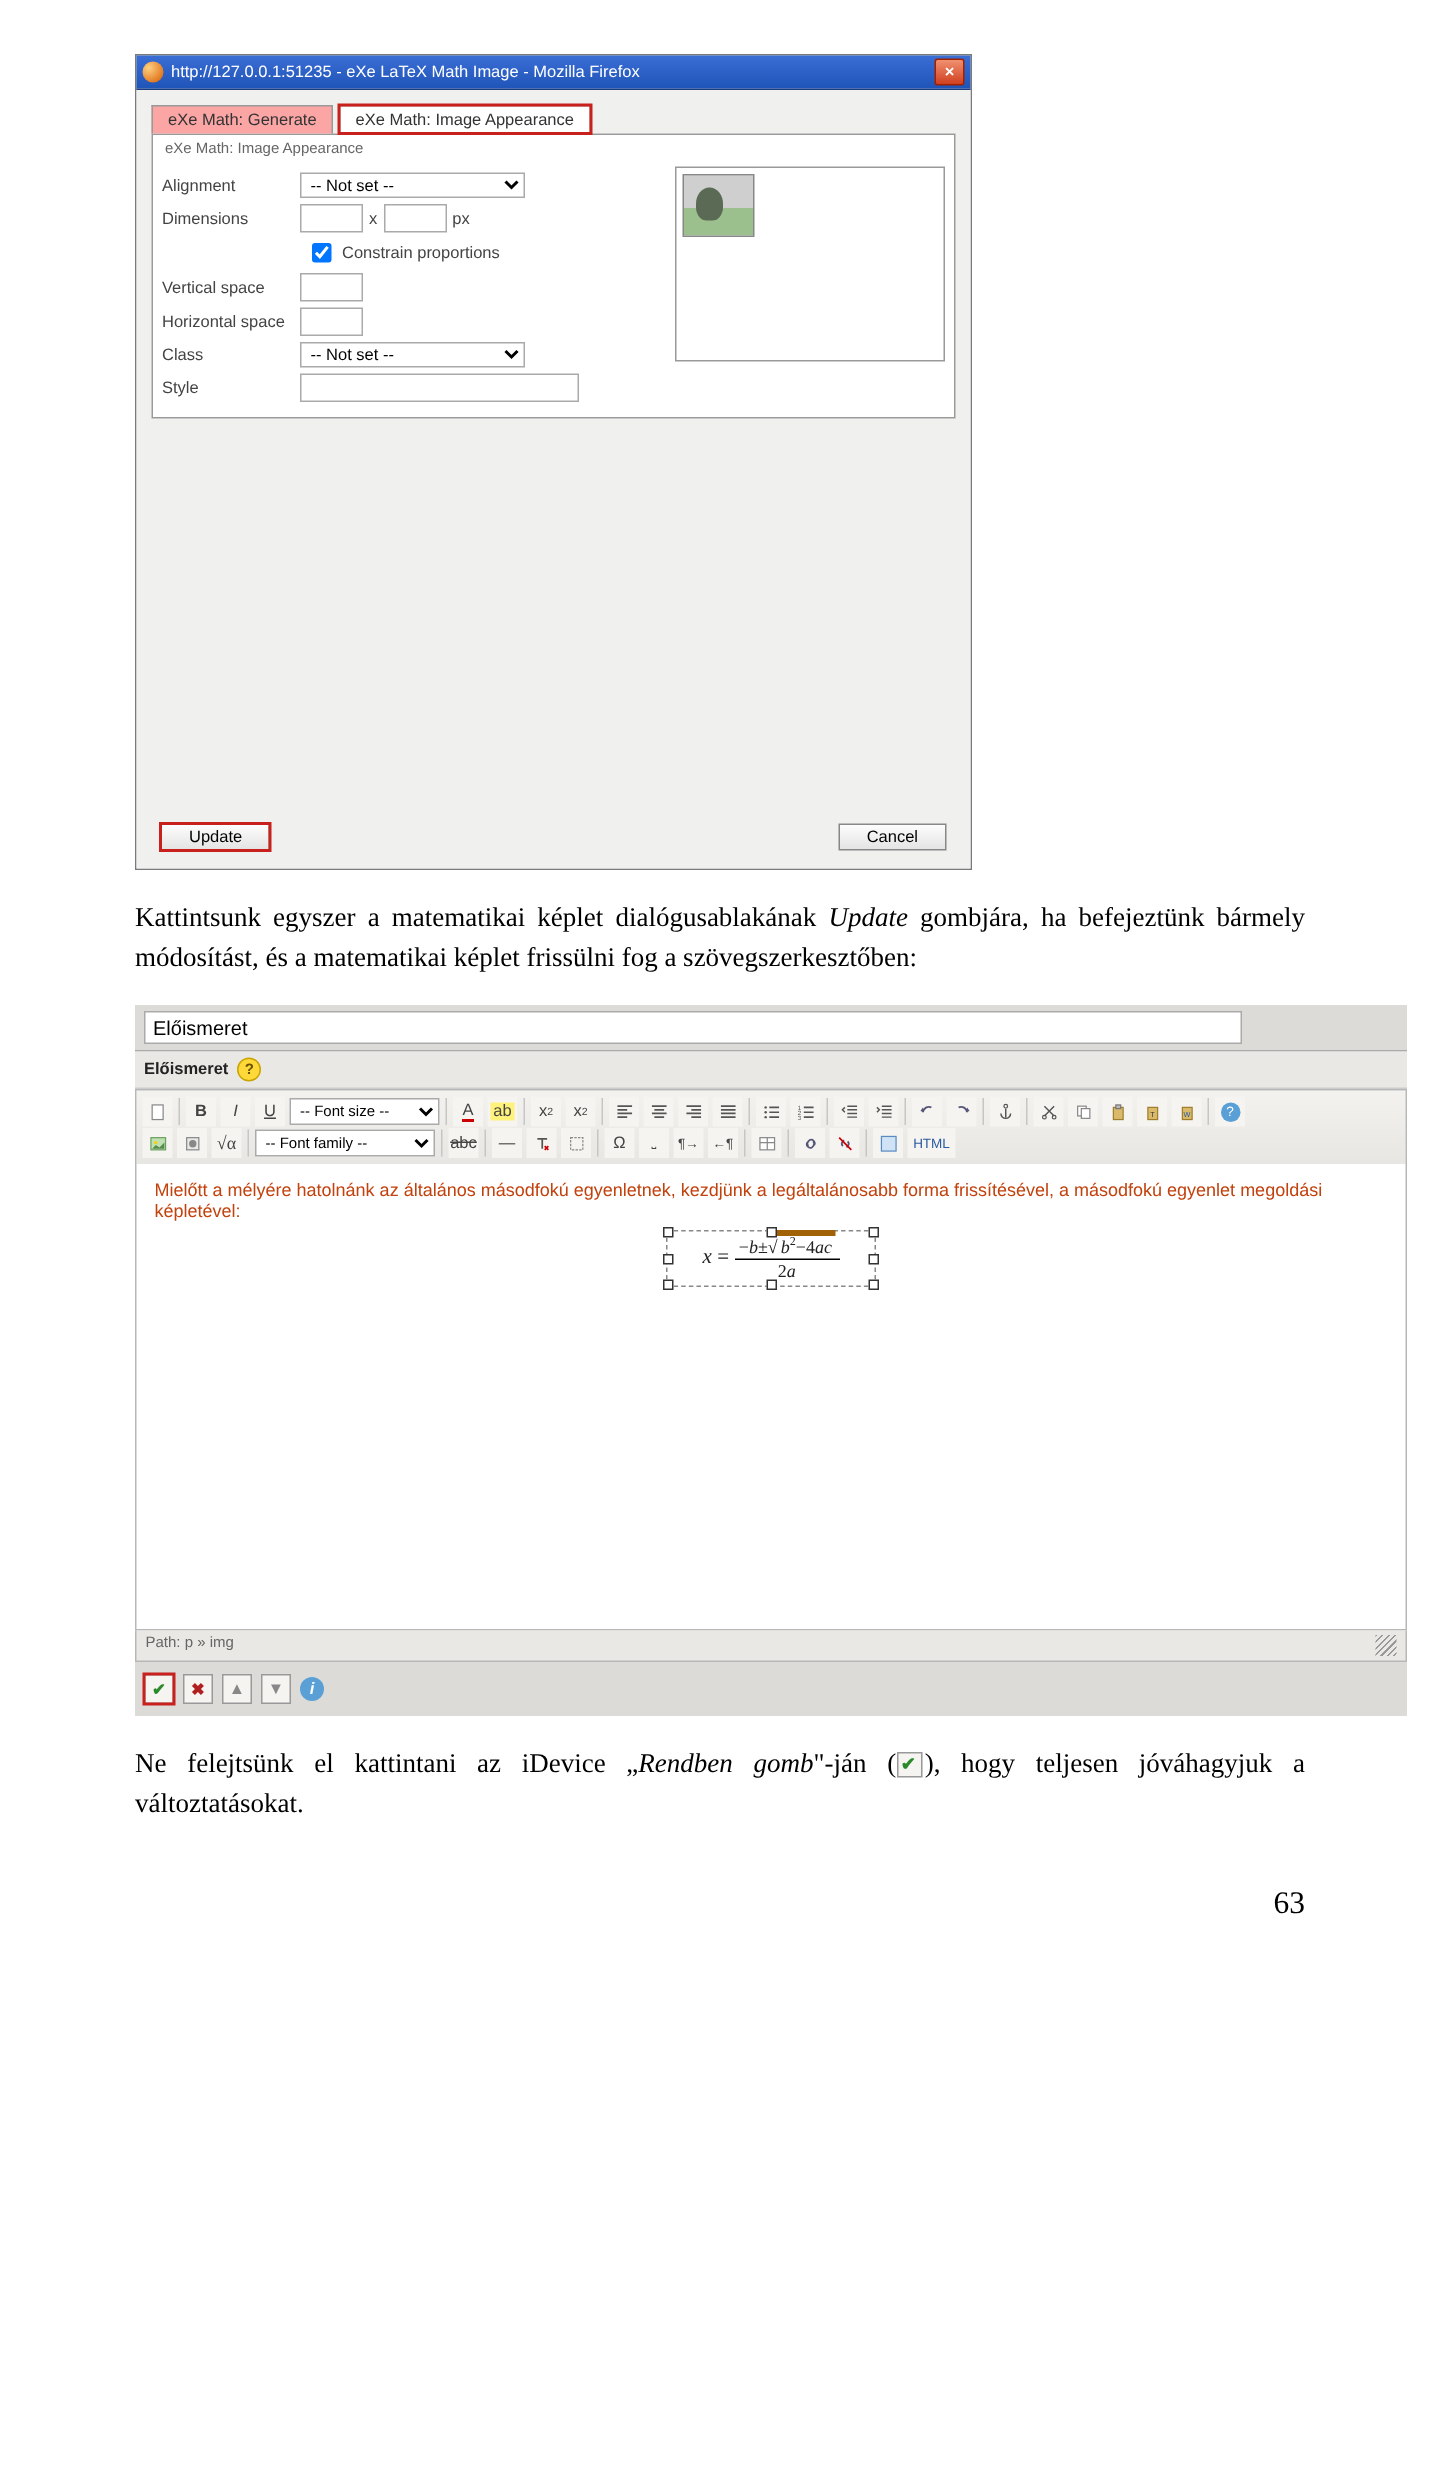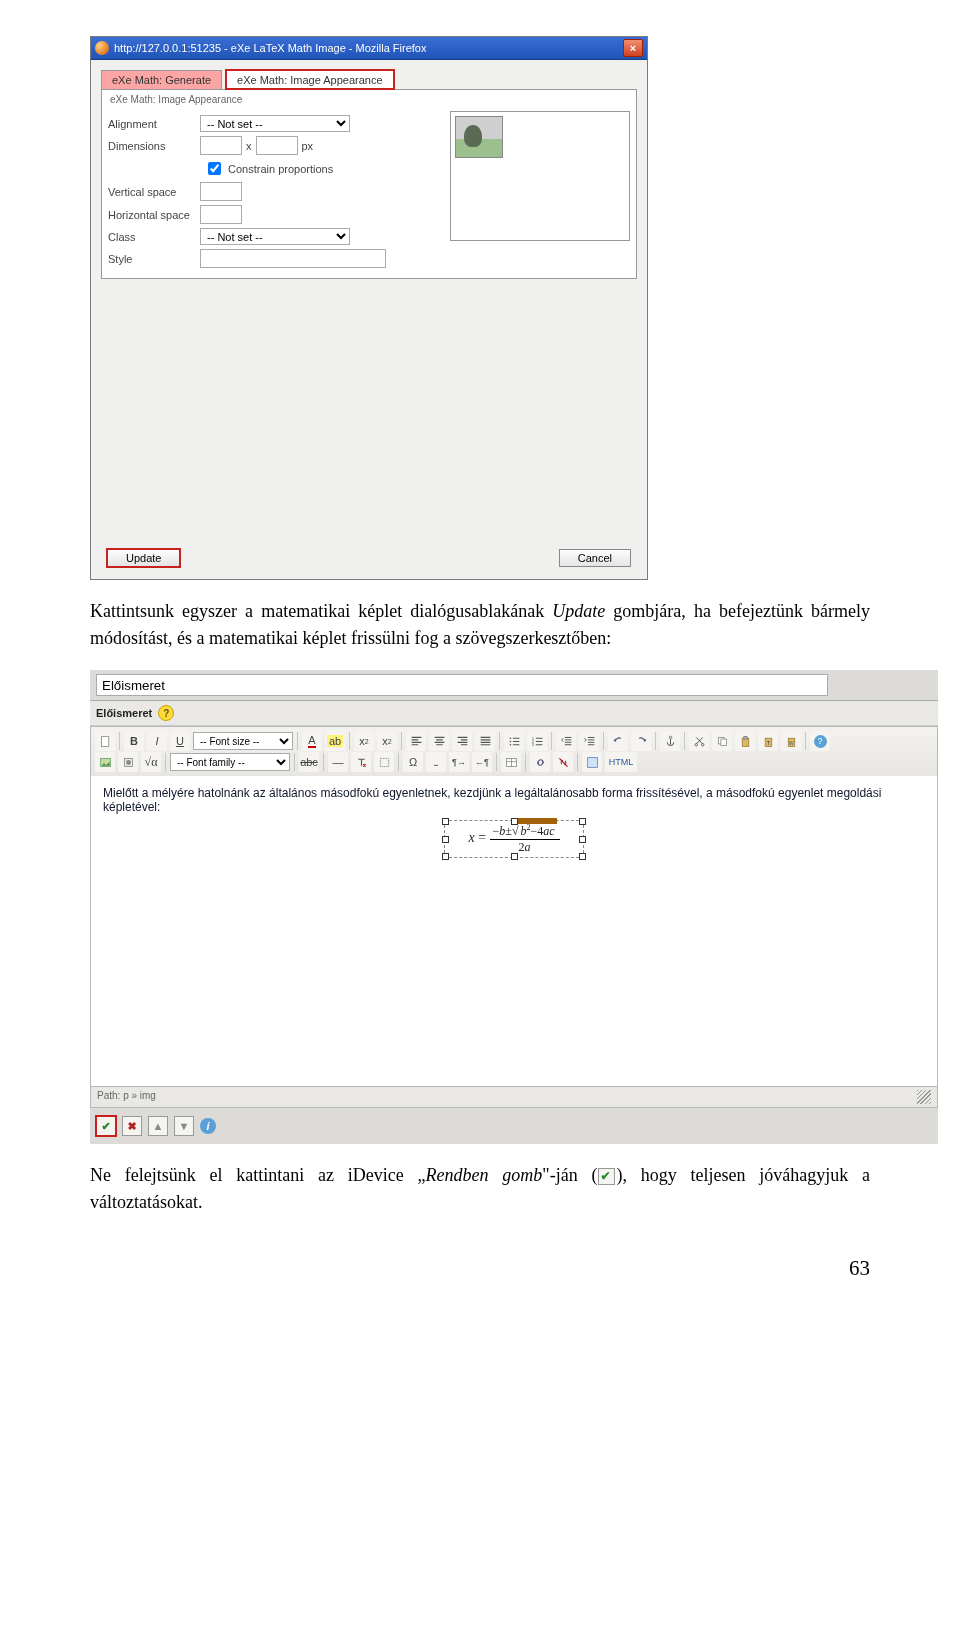--- a/index.html
+++ b/index.html
@@ -193,21 +193,21 @@
     border:1px solid #aaa;background:#fff;font-size:10px;height:18px;
     padding:0 2px;
   }
   .exe-content {
     background:#fff;
     border:1px solid #b7b7b7;
     border-top:none;
     padding:10px 12px 80px 12px;
     min-height:220px;
   }
-  .exe-content p{margin:0 0 6px 0;font-size:12px;color:#0f172a;font-family:Verdana, Arial, sans-serif;}
+  .exe-content p{margin:0 0 6px 0;font-size:12px;color:#c2410c;font-family:Verdana, Arial, sans-serif;}
   .formula-box{
     width:130px;margin:6px auto;border:1px dashed #888;padding:2px 4px;
     font-family:'Times New Roman',serif;font-size:14px;text-align:center;
     position:relative;
   }
   .handle{position:absolute;width:5px;height:5px;background:#fff;border:1px solid #333;}
   .h-tl{top:-3px;left:-3px}.h-tr{top:-3px;right:-3px}
   .h-bl{bottom:-3px;left:-3px}.h-br{bottom:-3px;right:-3px}
   .h-tm{top:-3px;left:50%;margin-left:-3px}
   .h-bm{bottom:-3px;left:50%;margin-left:-3px}
@@ -238,21 +238,21 @@
   .info-round{width:16px;height:16px;border-radius:50%;background:#5aa0d6;color:#fff;display:flex;align-items:center;justify-content:center;font-size:11px;font-style:italic;font-weight:bold;}
 
   .inline-check-icon{
     display:inline-block;width:15px;height:15px;vertical-align:text-bottom;
     border:1px solid #999;background:#f5f4f1;
     position:relative;margin:0 1px;
   }
   .inline-check-icon::after{
     content:"✔";position:absolute;top:-2px;left:1px;color:#2a8a2a;font-size:12px;font-weight:bold;
   }
-  .sqrt{border-top:6px solid #a16207;padding:0 2px;}
+  .sqrt{border-top:4px solid #a16207;padding:0 2px;}
 </style>
 </head>
 <body>
 
 <div class="page">
 
   <div class="ff-window">
     <div class="ff-titlebar">
       <div class="ff-icon"></div>
       <div class="title">http://127.0.0.1:51235 - eXe LaTeX Math Image - Mozilla Firefox</div>

